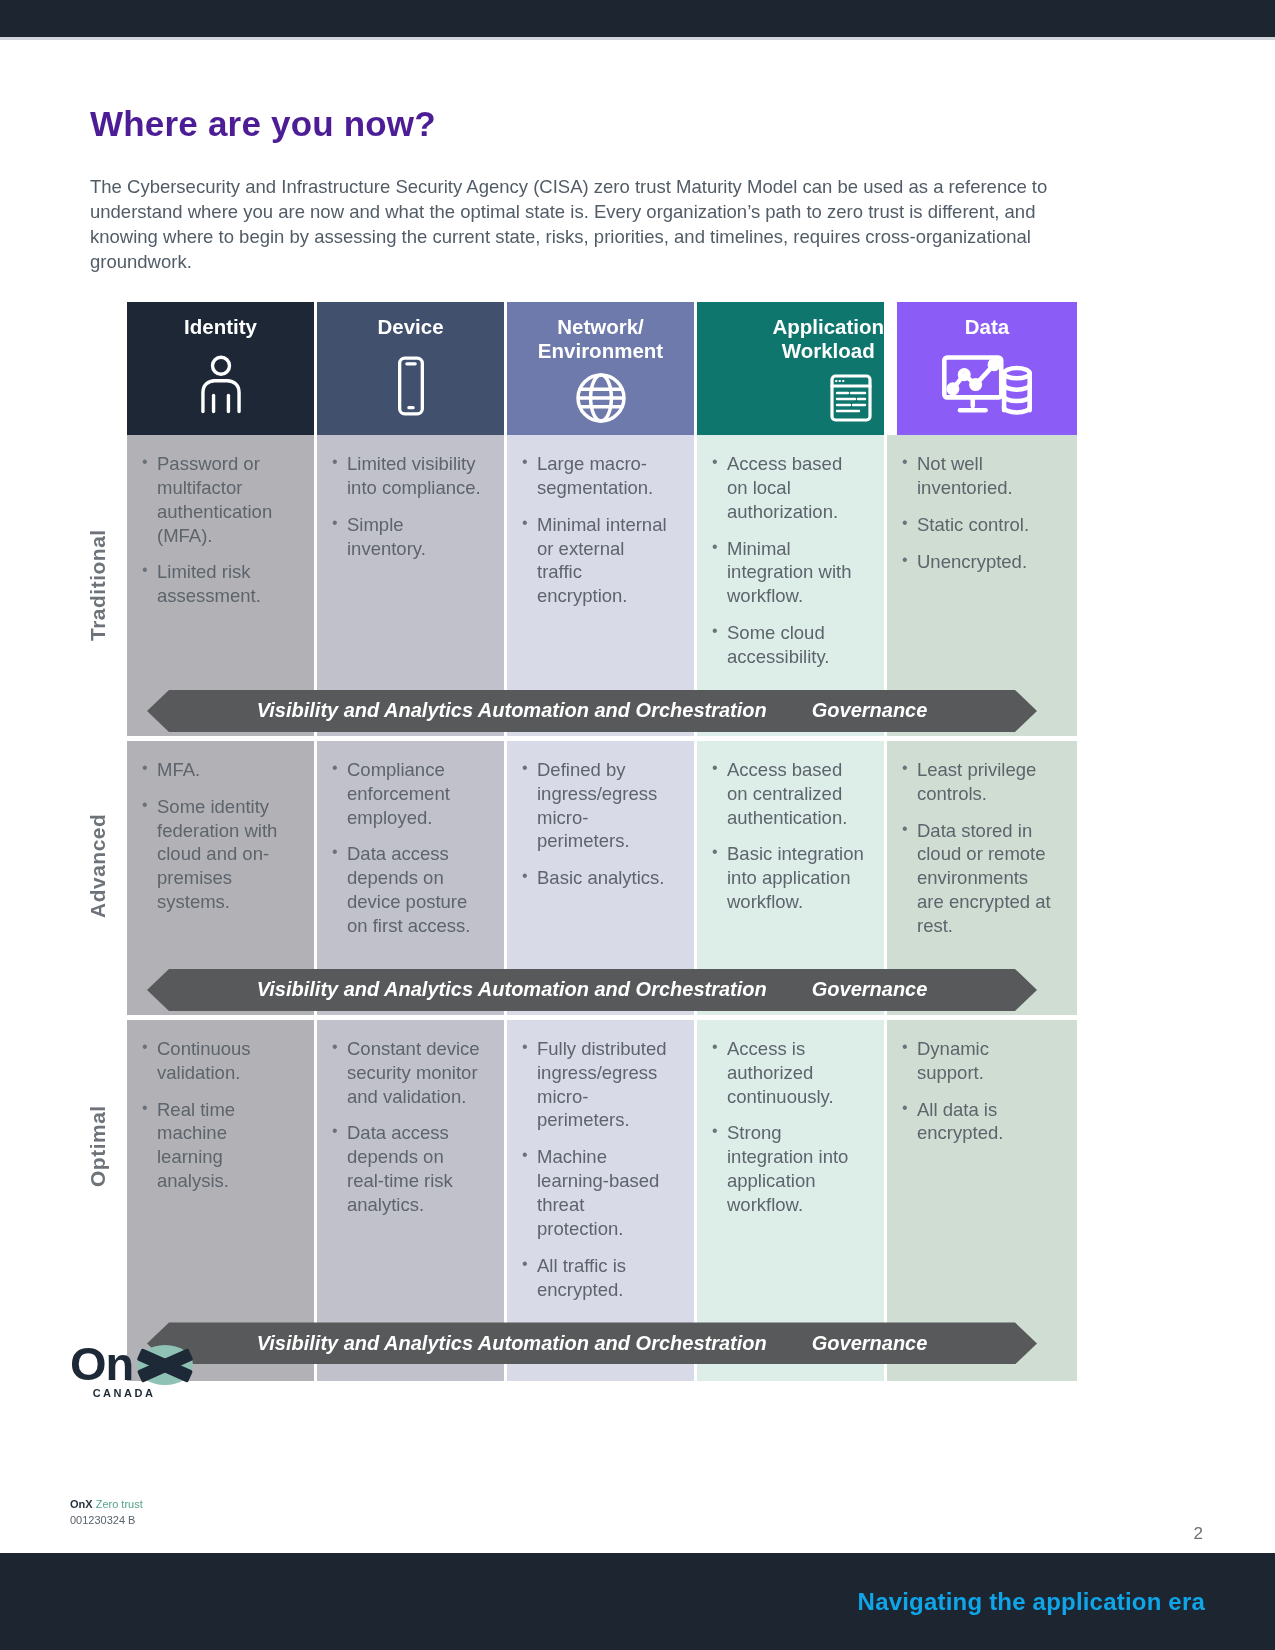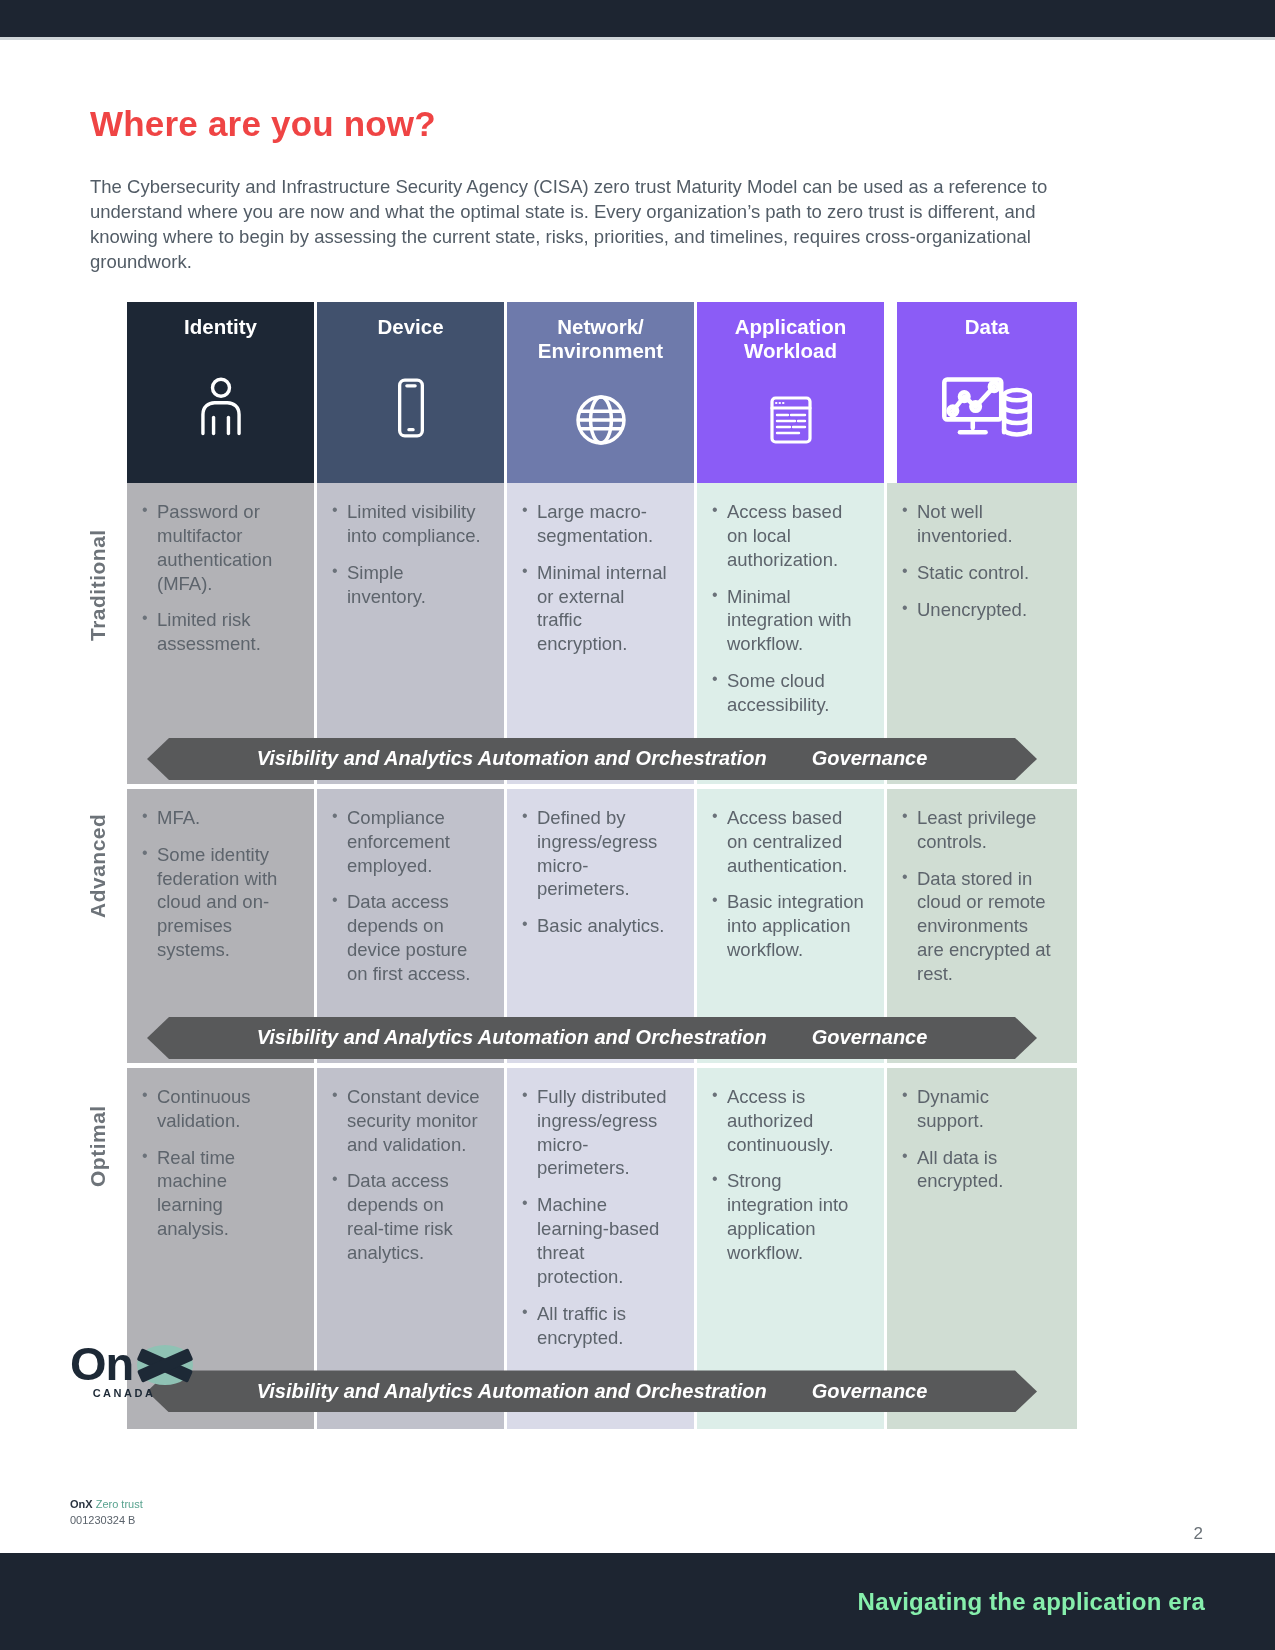--- a/index.html
+++ b/index.html
@@ -4,32 +4,32 @@
 <style>
   html,body{margin:0;padding:0;background:#ffffff;}
   .page{position:relative;width:1275px;height:1650px;background:#ffffff;overflow:hidden;
         font-family:"Liberation Sans", sans-serif;}
 
   
   .top-bar{position:absolute;left:0;top:0;width:100%;height:37px;background:#1d2531;
            border-bottom:3px solid #cfd5d8;}
   .footer-bar{position:absolute;left:0;bottom:0;width:100%;height:97px;background:#1d2531;
               display:flex;align-items:center;justify-content:flex-end;padding-right:70px;box-sizing:border-box;}
-  .footer-bar .tagline{color:#86efac;font-weight:bold;font-size:24px;letter-spacing:.2px;}
+  .footer-bar .tagline{color:#0ea5e9;font-weight:bold;font-size:24px;letter-spacing:.2px;}
 
   
   .title{position:absolute;left:90px;top:104px;margin:0;font-size:35px;font-weight:800;
-         color:#ef4444;letter-spacing:.2px;}
+         color:#4c1d95;letter-spacing:.2px;}
   .intro{position:absolute;left:90px;top:174px;width:1000px;margin:0;font-size:18.5px;
          line-height:1.36;color:#525c66;}
 
   
   .matrix-wrap{position:absolute;left:70px;top:302px;width:1007px;}
   .matrix{position:absolute;left:57px;top:0;width:950px;}
-  .header-row{display:grid;grid-template-columns:repeat(5,190px);height:181px;}
+  .header-row{display:grid;grid-template-columns:repeat(5,190px);height:133px;}
   .hcell{box-sizing:border-box;border-right:3px solid #ffffff;display:flex;flex-direction:column;
          align-items:center;padding-top:13px;}
   .hcell:last-child{border-right:none;}
   .hlabel{color:#ffffff;font-weight:bold;font-size:20.5px;line-height:1.16;text-align:center;
           white-space:pre-line;}
   .hicon{flex:1;display:flex;align-items:center;justify-content:center;padding-bottom:6px;}
   .hicon svg{display:block;}
 
   .mbody{position:relative;}
   .strip{position:absolute;top:0;bottom:0;}
@@ -108,21 +108,21 @@
             <div class="hicon">
               <svg width="70" height="70" viewBox="0 0 64 64" fill="none" stroke="#ffffff" stroke-width="3.2" stroke-linecap="round" stroke-linejoin="round">
       <circle cx="32" cy="32" r="21"></circle>
       <ellipse cx="32" cy="32" rx="9.5" ry="21"></ellipse>
       <path d="M13 24 h38"></path>
                 <path d="M11.5 32 h41"></path>
                 <path d="M13 40 h38"></path>
               </svg>
             </div>
           </div>
-          <div class="hcell" style="background: #8b5cf6;">
+          <div class="hcell" style="background: #0f766e; align-items: flex-end;">
             <div class="hlabel">Application
 Workload</div>
             <div class="hicon">
               <svg width="66" height="64" viewBox="0 0 64 64" fill="none" stroke="#ffffff" stroke-width="3.2" stroke-linecap="round" stroke-linejoin="round">
       <rect x="13" y="10" width="38" height="44" rx="3.5"></rect>
       <path d="M13 20 h38"></path>
       <g stroke-width="2">
                   <path d="M17 15 h.5"></path>
                   <path d="M20.5 15 h.5"></path>
                   <path d="M24 15 h.5"></path>

